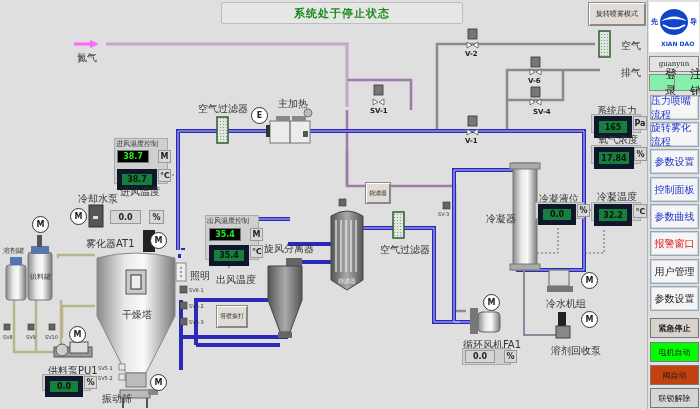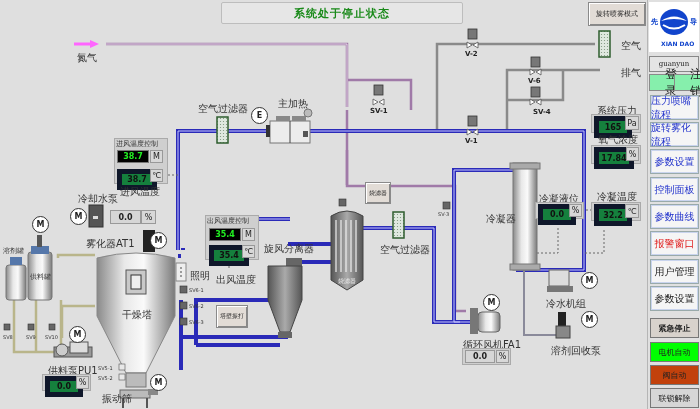--- a/index.html
+++ b/index.html
@@ -16,21 +16,21 @@
   .nav-btn.red{color:#e01818;}
   .nav-btn.black{color:#222;}
   .ctl-btn{position:absolute;left:650px;width:47px;height:18px;border:1px solid #777;font-size:8px;display:flex;align-items:center;justify-content:center;cursor:pointer;font-weight:bold;}
   .lbl{position:absolute;font-size:10px;color:#333;white-space:nowrap;}
   .vlbl{position:absolute;font-size:7px;font-weight:bold;color:#222;white-space:nowrap;}
   .tiny{position:absolute;font-size:5px;color:#333;white-space:nowrap;}
   .panel{position:absolute;background:#cfcfcf;border:1px solid #aaa;}
   .val-y{position:absolute;background:#15803d;border:5px solid #0f172a;font-size:8px;font-weight:bold;color:#111;display:flex;align-items:center;justify-content:center;}
   .val-b{position:absolute;background:#000;border:1px solid #777;font-size:8px;font-weight:bold;color:#22ee22;display:flex;align-items:center;justify-content:center;}
   .val-g{position:absolute;background:#d6d6d6;border:1px solid #999;font-size:8px;font-weight:bold;color:#222;display:flex;align-items:center;justify-content:center;}
-  .unit{position:absolute;background:#d8d8d8;border:1px solid #999;font-size:8px;font-weight:normal;color:#222;display:flex;align-items:center;justify-content:center;}
+  .unit{position:absolute;background:#d8d8d8;border:1px solid #999;font-size:8px;font-weight:bold;color:#222;display:flex;align-items:center;justify-content:center;margin-left:8px;}
   .motor{position:absolute;width:15px;height:15px;border-radius:50%;background:#fff;border:1px solid #333;font-size:8px;font-weight:bold;display:flex;align-items:center;justify-content:center;cursor:pointer;}
   .act-btn{position:absolute;background:#e2dcd6;border:1px solid #8a8a8a;box-shadow:inset 1px 1px 0 #fff,inset -1px -1px 0 #888;font-size:6px;display:flex;align-items:center;justify-content:center;cursor:pointer;}
 </style>
 </head>
 <body>
 
 <svg id="canvas" viewBox="0 0 700 409" width="700" height="409">
   <defs>
     <linearGradient id="steel" x1="0" x2="1" y1="0" y2="0">
       <stop offset="0" stop-color="#8a8a8a"></stop>

